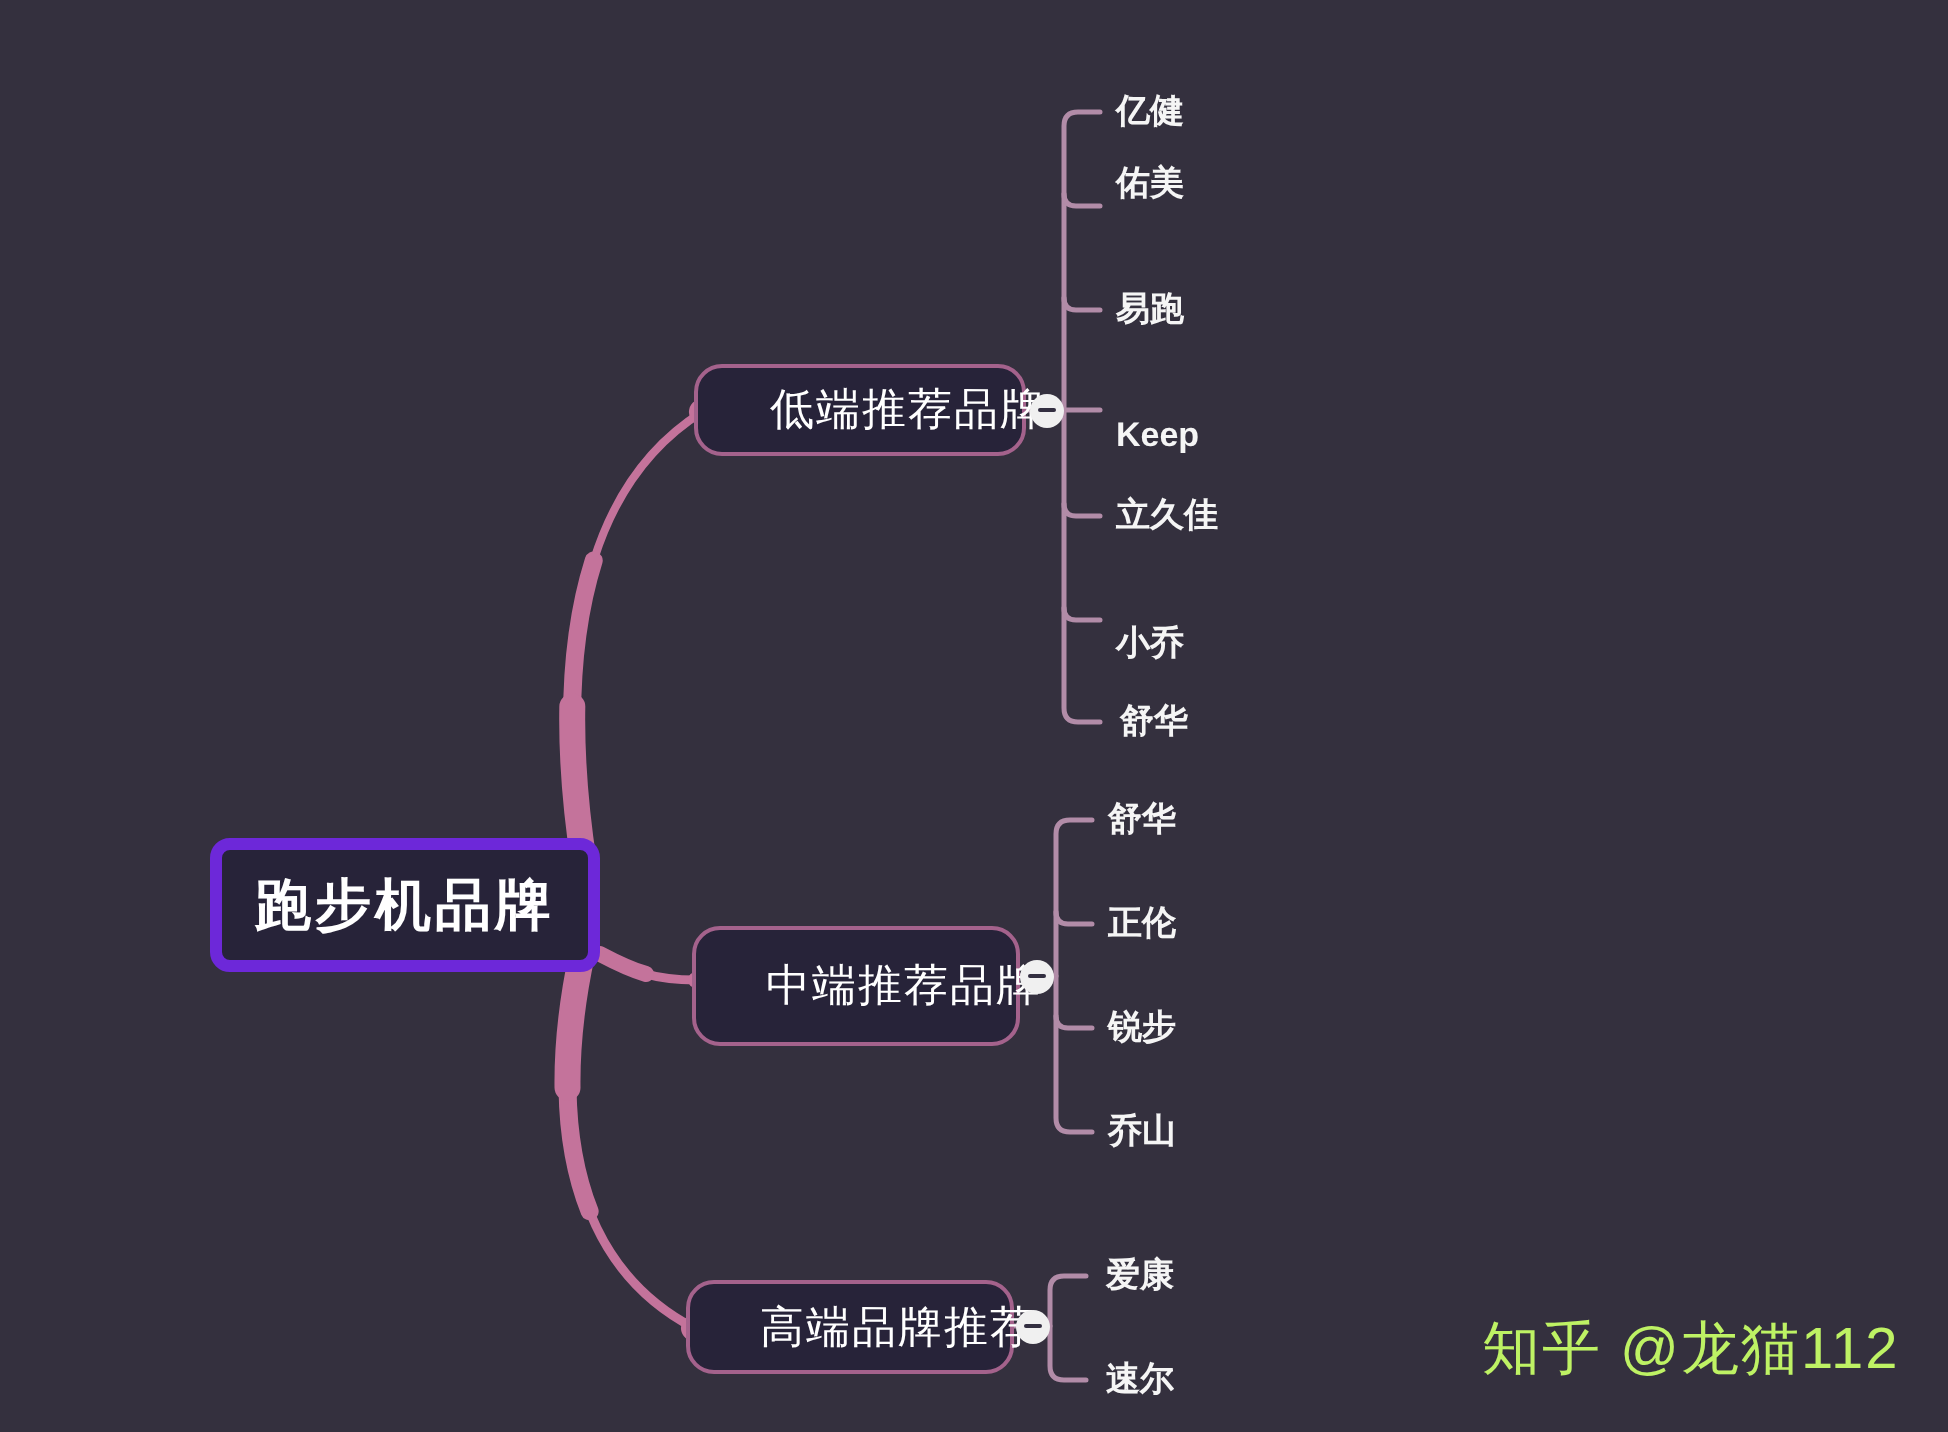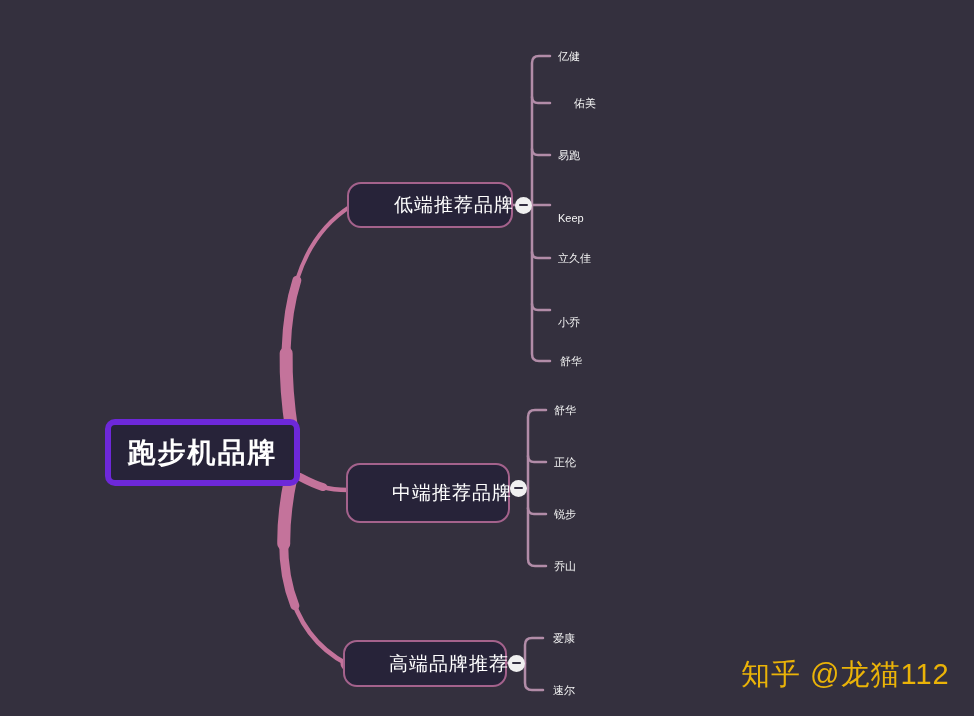--- a/index.html
+++ b/index.html
@@ -20,45 +20,46 @@
     color:#FFFFFF;
     white-space:nowrap;
   }
   .root-node{
     left:105px;top:419px;width:195px;height:67px;
     border:6px solid #6d28d9;border-radius:10px;
     font-size:28px;font-weight:700;letter-spacing:2px;
   }
   .branch-node{
     border:2.5px solid #A4628C;border-radius:14px;
-    font-size:19px;font-weight:400;letter-spacing:1px;padding-left:48px;
+    font-size:22px;font-weight:400;letter-spacing:1px;padding-left:48px;
   }
   .branch-low{left:347px;top:182px;width:166px;height:46px;}
   .branch-mid{left:346px;top:463px;width:164px;height:60px;}
   .branch-high{left:343px;top:640px;width:164px;height:47px;}
   .leaf{
     position:absolute;z-index:2;
     height:22px;line-height:22px;
-    font-size:11px;color:#F5F5F5;
+    font-size:17px;color:#F5F5F5;
     white-space:nowrap;
+    font-weight:bold;
   }
   .collapse-btn{
     position:absolute;z-index:3;
     width:17px;height:17px;border-radius:50%;
     background:#F0F0F0;
     display:flex;align-items:center;justify-content:center;
     cursor:pointer;
   }
   .collapse-btn .bar{
     width:9px;height:2.5px;background:#332F41;border-radius:1px;
   }
   .watermark{
     position:absolute;z-index:2;
     left:741px;top:655px;
-    font-size:29px;color:#eab308;letter-spacing:1px;
+    font-size:29px;color:#bef264;letter-spacing:1px;
     white-space:nowrap;
   }
 </style>
 </head>
 <body>
 
 <div class="canvas">
 
   <svg class="links" width="974" height="716" viewBox="0 0 974 716">
 
@@ -113,21 +114,21 @@
     <span class="bar"></span>
   </div>
   <div class="collapse-btn" style="left:509.5px;top:479.5px;">
     <span class="bar"></span>
   </div>
   <div class="collapse-btn" style="left:507.5px;top:654.5px;">
     <span class="bar"></span>
   </div>
 
   <div class="leaf" style="left:558px;top:45px;">亿健</div>
-  <div class="leaf" style="left:558px;top:92px;margin-left:16px;">佑美</div>
+  <div class="leaf" style="left:558px;top:81px;">佑美</div>
   <div class="leaf" style="left:558px;top:144px;">易跑</div>
   <div class="leaf" style="left:558px;top:207px;">Keep</div>
   <div class="leaf" style="left:558px;top:247px;text-align:center;">立久佳</div>
   <div class="leaf" style="left:558px;top:299px;margin-top:12px;">小乔</div>
   <div class="leaf" style="left:560px;top:350px;">舒华</div>
 
   <div class="leaf" style="left:554px;top:399px;">舒华</div>
   <div class="leaf" style="left:554px;top:451px;">正伦</div>
   <div class="leaf" style="left:554px;top:503px;">锐步</div>
   <div class="leaf" style="left:554px;top:555px;">乔山</div>

